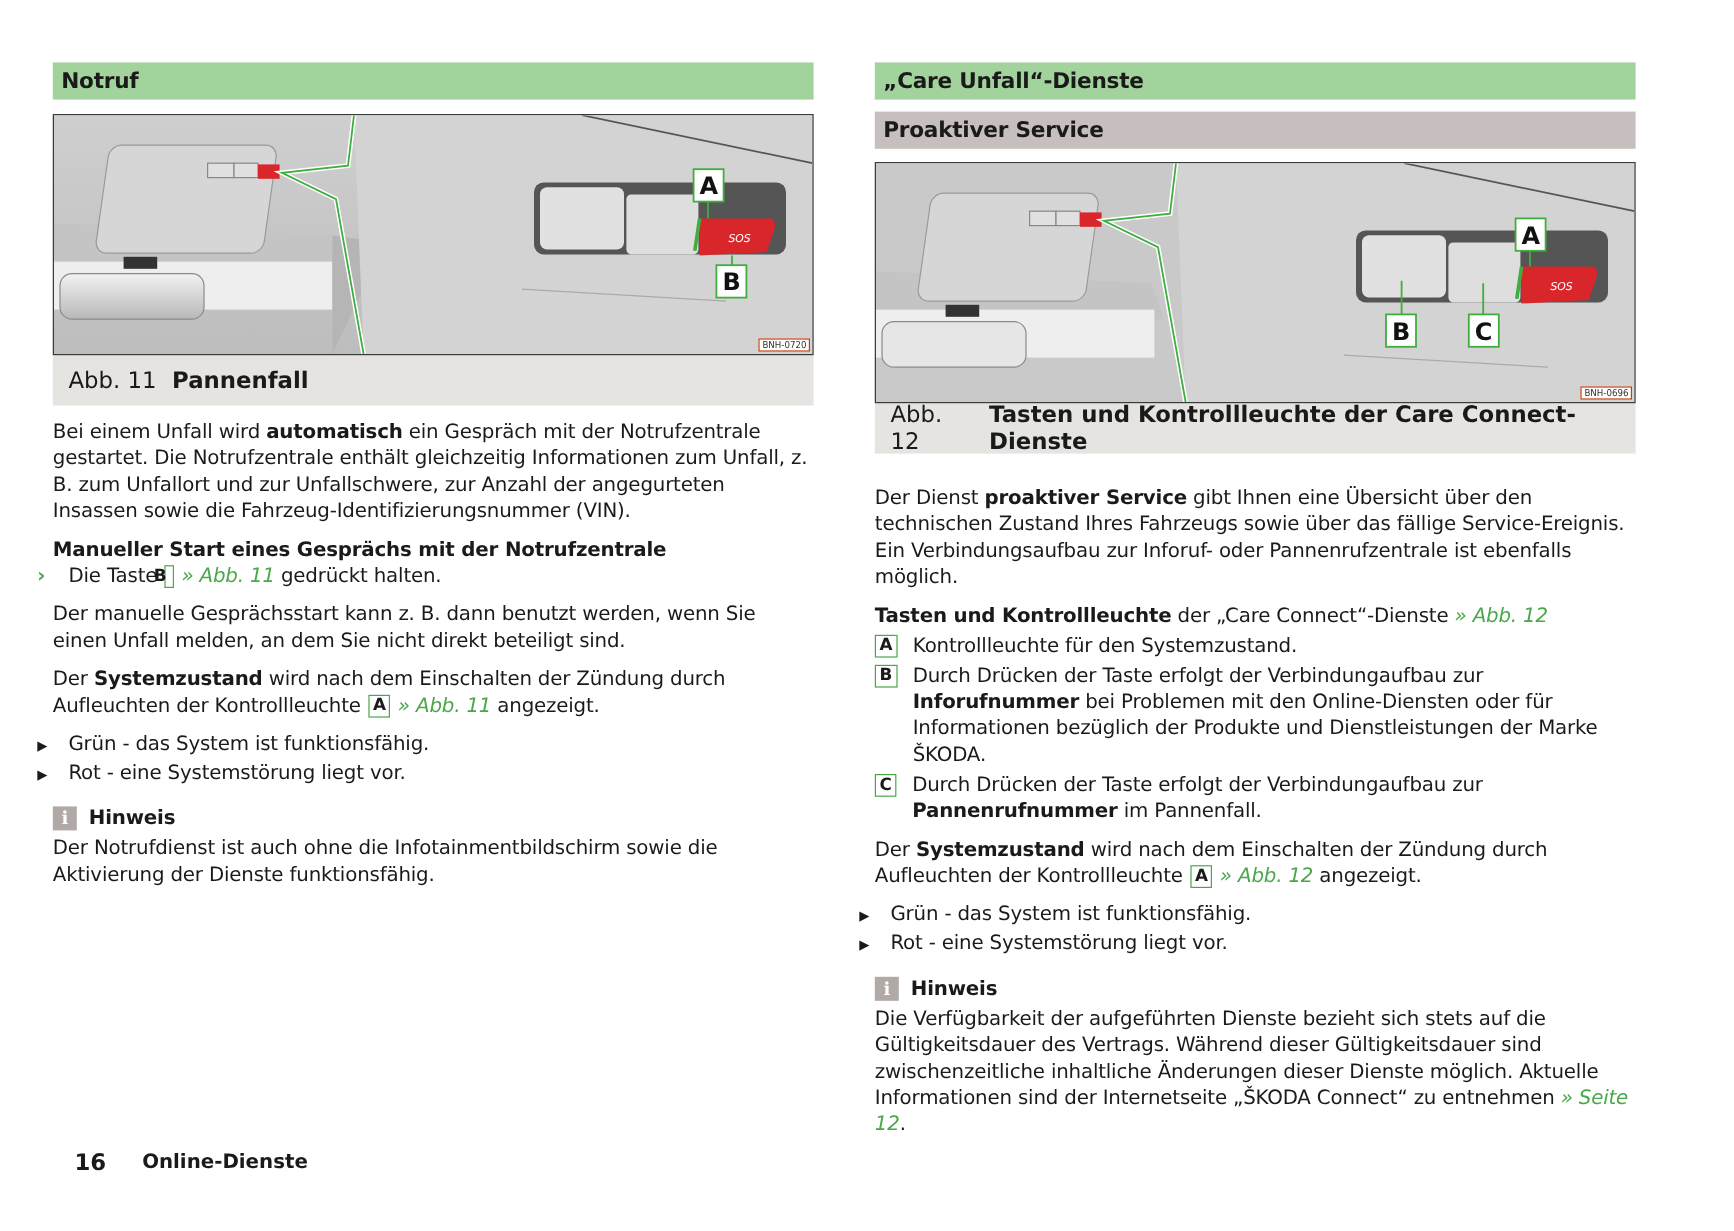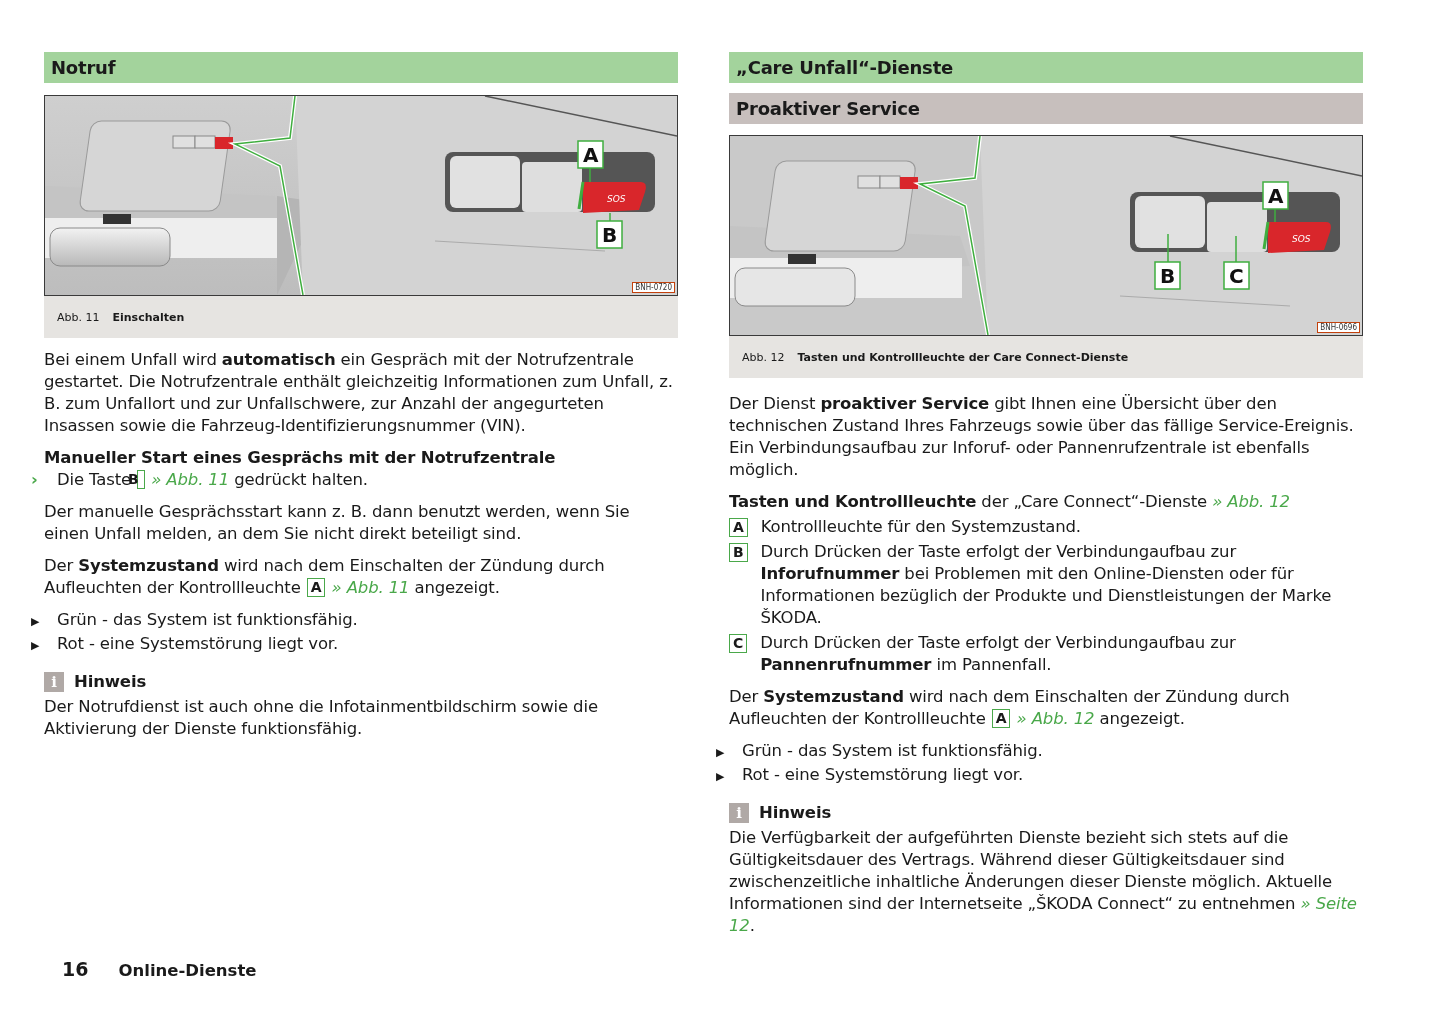--- a/index.html
+++ b/index.html
@@ -14,21 +14,21 @@
   .h-grey { background: #c7bfbd; height: 31px; display: flex; align-items: center;
             padding-left: 7px; font-weight: bold; font-size: 18px; margin-top: 10px; letter-spacing: -0.2px; }
 
   .figure { margin-top: 12px; }
   .fig-img { position: relative; width: 632px; height: 199px; border: 1px solid #3a3a3a;
              background: #d8d8d8; overflow: hidden; }
   .fig-img svg { display: block; }
   .fig-code { position: absolute; right: 2px; bottom: 2px; background: #fff; font-size: 8px;
               padding: 0 2px; border: 1px solid #c2410c; color: #333; font-family: "DejaVu Sans Condensed", "DejaVu Sans", sans-serif; }
   .fig-caption { background: #e6e4e1; height: 42px; display: flex; align-items: center;
-                 padding-left: 13px; font-size: 11px; }
+                 padding-left: 13px; font-size: 19px; }
   .fig-caption .num { margin-right: 13px; }
   .fig-caption .title { font-weight: bold; }
 
   .text { font-size: 16.5px; line-height: 22px; letter-spacing: -0.15px; }
   .text p { margin: 0; }
   .bold { font-weight: bold; }
   .link { color: #4aa84a; font-style: italic; }
   .keybox { display: inline-block; border: 1.5px solid #4aa84a; font-weight: bold;
             font-size: 14px; line-height: 17px; padding: 0 3px; margin: 0 1px; vertical-align: 1px; }
   .gap { height: 10px; }
@@ -39,21 +39,21 @@
 
   .hinweis { display: flex; align-items: center; margin-top: 14px; font-weight: bold; font-size: 16.5px; }
   .info-icon { width: 20px; height: 20px; background: #b0a9a6; color: #fff; font-size: 15px;
                font-weight: bold; display: flex; align-items: center; justify-content: center;
                margin-right: 10px; font-family: "DejaVu Serif", serif; }
 
   .legend-row { display: flex; }
   .legend-row .keybox { flex: 0 0 auto; height: 17px; margin-right: 13px; margin-top: 2px; margin-left: 0; }
   .legend-row .lt { flex: 1; }
 
-  .footer { position: absolute; left: 62px; top: 958px; display: flex; align-items: flex-end; font-weight: bold; }
+  .footer { position: absolute; left: 62px; top: 958px; display: flex; align-items: flex-start; font-weight: bold; }
   .footer .page { font-size: 19px; margin-right: 30px; }
   .footer .chapter { font-size: 16.5px; }
 </style>
 </head>
 <body>
 
 <div class="col col-left">
   <div class="h-green">Notruf</div>
 
   <div class="figure">
@@ -99,21 +99,21 @@
         </g>
         <g>
           <rect x="552" y="125" width="25" height="27" fill="#fff" stroke="#3fae3f" stroke-width="1.5"></rect>
           <text x="557" y="146" font-size="20" font-weight="bold" fill="#111">B</text>
         </g>
       </svg>
       <div class="fig-code">BNH-0720</div>
     </div>
     <div class="fig-caption">
       <span class="num">Abb. 11</span>
-      <span class="title">Einschalten</span>
+      <span class="title">Pannenfall</span>
     </div>
   </div>
 
   <div class="text" style="margin-top:11px;">
     <p><span>Bei einem Unfall wird </span><span class="bold">automatisch</span><span> ein Gespräch mit der Notrufzentrale gestartet. Die Notrufzentrale enthält gleichzeitig Informationen zum Unfall, z. B. zum Unfallort und zur Unfallschwere, zur Anzahl der angegurteten Insassen sowie die Fahrzeug-Identifizierungsnummer (VIN).</span></p>
     <div class="gap"></div>
     <p class="bold">Manueller Start eines Gesprächs mit der Notrufzentrale</p>
     <p class="chev-item"><span class="bullet-chev">›</span><span>Die Taste </span><span class="keybox">B</span> <span class="link">» Abb. 11</span><span> gedrückt halten.</span></p>
     <div class="gap"></div>
     <p>Der manuelle Gesprächsstart kann z. B. dann benutzt werden, wenn Sie einen Unfall melden, an dem Sie nicht direkt beteiligt sind.</p>
@@ -174,21 +174,21 @@
         </g>
       </svg>
       <div class="fig-code">BNH-0696</div>
     </div>
     <div class="fig-caption">
       <span class="num">Abb. 12</span>
       <span class="title">Tasten und Kontrollleuchte der Care Connect-Dienste</span>
     </div>
   </div>
 
-  <div class="text" style="margin-top:15px;">
+  <div class="text" style="margin-top:26px;">
     <p><span>Der Dienst </span><span class="bold">proaktiver Service</span><span> gibt Ihnen eine Übersicht über den technischen Zustand Ihres Fahrzeugs sowie über das fällige Service-Ereignis. Ein Verbindungsaufbau zur Inforuf- oder Pannenrufzentrale ist ebenfalls möglich.</span></p>
     <div class="gap"></div>
     <p><span class="bold">Tasten und Kontrollleuchte</span><span> der „Care Connect“-Dienste </span><span class="link">» Abb. 12</span></p>
     <div class="legend-row" style="margin-top:3px;">
       <span class="keybox">A</span>
       <span class="lt">Kontrollleuchte für den Systemzustand.</span>
     </div>
     <div class="legend-row" style="margin-top:3px;">
       <span class="keybox">B</span>
       <span class="lt"><span>Durch Drücken der Taste erfolgt der Verbindungaufbau zur </span><span class="bold">Inforufnummer</span><span> bei Problemen mit den Online-Diensten oder für Informationen bezüglich der Produkte und Dienstleistungen der Marke ŠKODA.</span></span>

